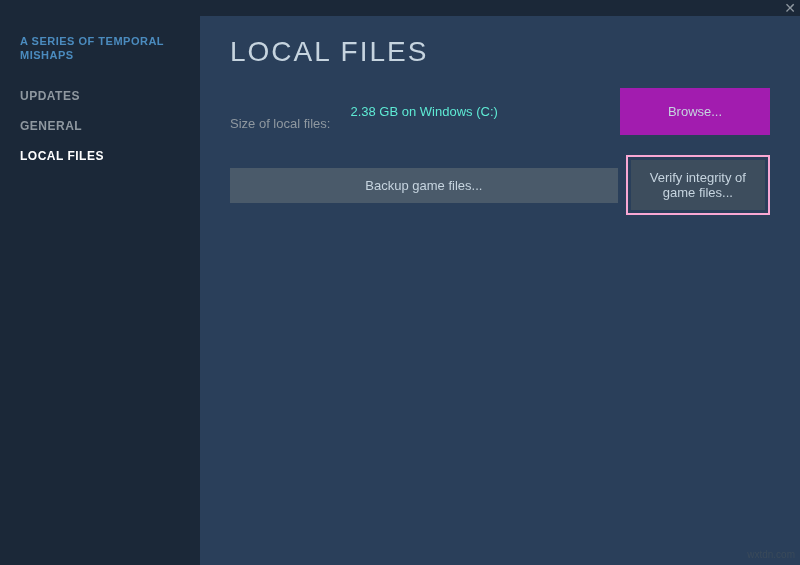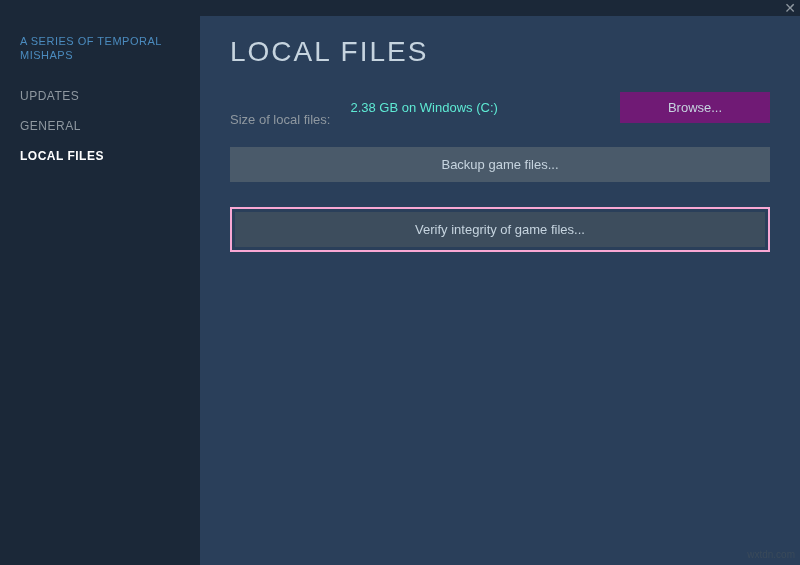--- a/index.html
+++ b/index.html
@@ -53,21 +53,21 @@
       width: 200px;
       background: #1b2838;
       padding: 10px 0;
       flex-shrink: 0;
     }
 
     .sidebar-item {
       padding: 8px 20px;
       color: #8f98a0;
       font-size: 12px;
-      font-weight: normal;
+      font-weight: bold;
       cursor: pointer;
       text-transform: uppercase;
       letter-spacing: 0.5px;
     }
 
     .sidebar-item.active {
       color: #ffffff;
       font-weight: bold;
     }
 
@@ -108,33 +108,34 @@
       margin-top: 24px;
     }
 
     .file-size-value {
       color: #5eead4;
       font-size: 13px;
     }
 
     .browse-btn {
       margin-left: auto;
-      background: #701a75;
-      border: none;
-      color: #c6d4df;
-      padding: 8px 30px;
+      background: #a21caf;
+      border: none;
+      color: #c6d4df;
+      padding: 16px 30px;
       font-size: 13px;
       cursor: pointer;
       min-width: 150px;
     }
 
     .action-buttons {
       display: flex;
-      flex-direction: column;
-      gap: 25px;
+      flex-direction: row;
+      gap: 8px;
+      align-items: center;
     }
 
     .action-btn {
       background: #4a5a6a;
       border: none;
       color: #c6d4df;
       padding: 10px;
       font-size: 13px;
       cursor: pointer;
       text-align: center;

